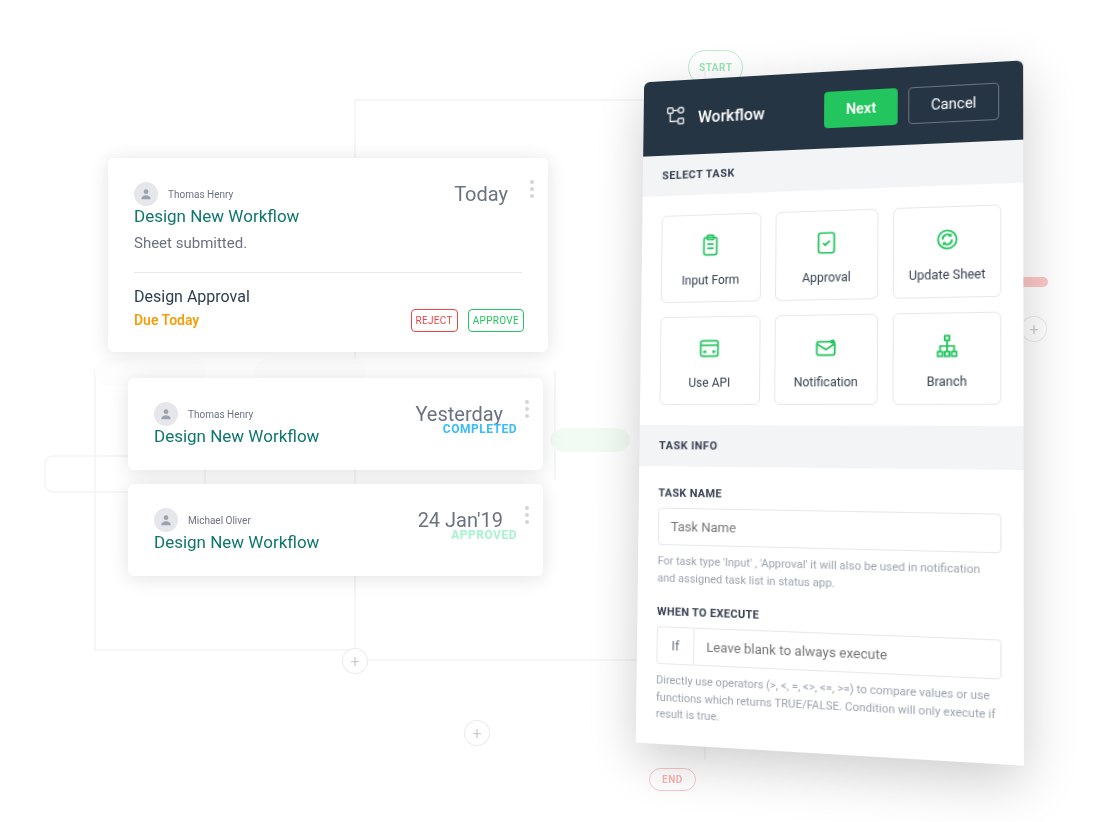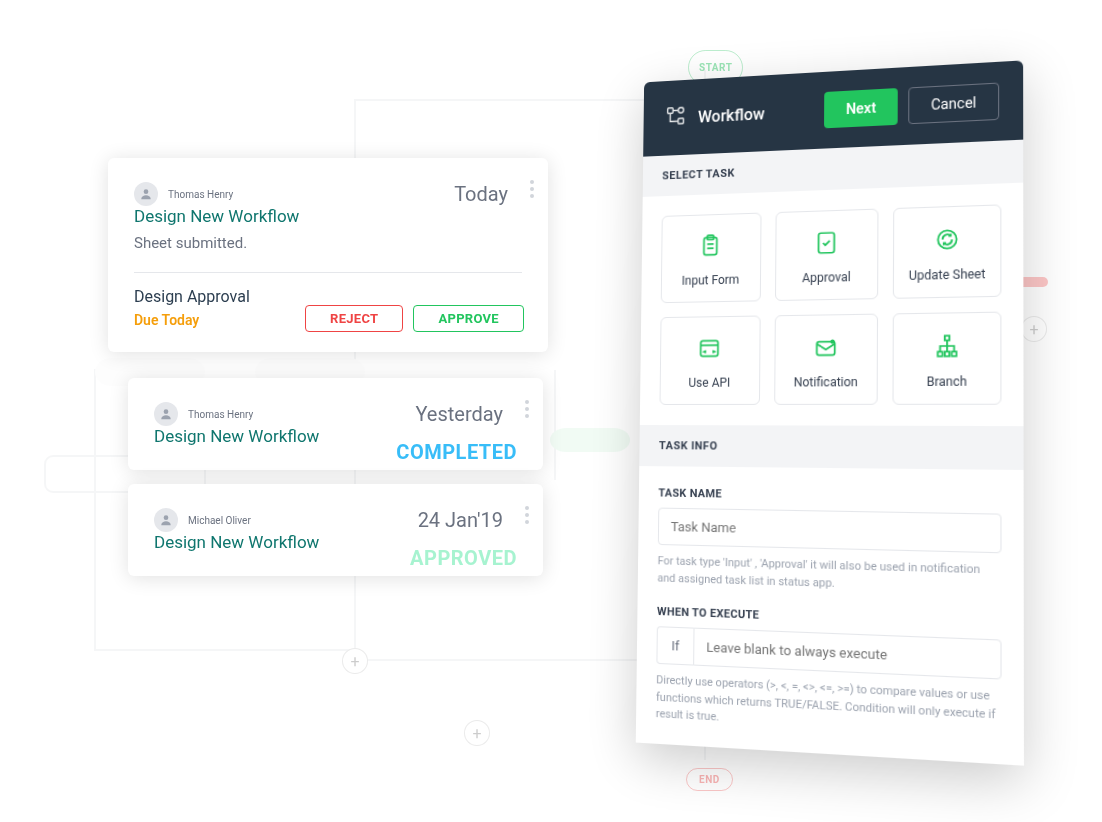--- a/index.html
+++ b/index.html
@@ -19,24 +19,24 @@
 .name{color:#6b7280;font-size:10px}
 .date{margin-left:auto;color:#6b7280;font-size:20px;margin-right:14px}
 .more{position:absolute;right:14px;top:22px;display:flex;flex-direction:column;gap:3px;cursor:pointer}
 .more span{width:4px;height:4px;border-radius:50%;background:#d1d5db}
 .title{color:#0f766e;font-weight:400;font-size:17px;}
 .sub{color:#6b7280;font-size:15px;margin-top:8px}
 .hr{border:none;border-top:1px solid #e5e7eb;margin:20px 0 14px}
 .sect{color:#2c3e50;font-weight:400;font-size:16px}
 .due{color:#f59e0b;font-size:14px;font-weight:600;margin-top:6px}
 .actions{position:absolute;right:24px;bottom:20px;display:flex;gap:10px}
-.btn{background:#fff;border:1.5px solid;border-radius:4px;padding:5px 24px;font-size:13px;font-weight:700;cursor:pointer;letter-spacing:0.3px}
+.btn{background:#fff;border:1.5px solid;border-radius:4px;padding:5px 4px;font-size:10px;font-weight:400;cursor:pointer;letter-spacing:0.3px}
 .btn.reject{color:#ef4444;border-color:#ef4444}
 .btn.approve{color:#22c55e;border-color:#22c55e}
-.status{position:absolute;right:26px;bottom:6px;font-weight:700;font-size:20px;letter-spacing:0.5px}
+.status{position:absolute;right:26px;bottom:34px;font-weight:700;font-size:12px;letter-spacing:0.5px}
 .status.completed{color:#38bdf8}
 .status.approved{color:#a7f3d0}
 .viewd{color:#22c55e;font-weight:700;font-size:13px;margin-top:14px;letter-spacing:0.5px;cursor:pointer}
 
 
 .panel{position:absolute;left:640px;top:78px;width:370px;background:#fff;border-radius:6px;box-shadow:0 15px 50px rgba(0,0,0,0.2);transform:perspective(1400px) rotateY(-14deg) rotateX(3deg);transform-origin:left center}
 .phead{background:#263544;border-radius:6px 6px 0 0;padding:20px 22px;display:flex;align-items:center;gap:12px}
 .phead .wicon{color:#fff;opacity:0.9}
 .phead .wtitle{color:#fff;font-size:16px;font-weight:500}
 .phead .pbtns{margin-left:auto;display:flex;gap:10px}
@@ -51,21 +51,21 @@
 .tile .tl{font-size:12px;color:#374151}
 .tlabel{font-size:11px;font-weight:700;letter-spacing:0.3px;color:#374151;margin-bottom:8px}
 .input{width:100%;border:1px solid #e5e7eb;border-radius:4px;padding:10px 12px;font-size:13px;color:#6b7280;background:#fff}
 .helper{font-size:11px;color:#9ca3af;margin-top:8px;line-height:1.5}
 .mt{margin-top:18px}
 .ifrow{display:flex;gap:0}
 .ifbox{border:1px solid #e5e7eb;border-right:none;border-radius:4px 0 0 4px;padding:10px 14px;font-size:13px;color:#6b7280;background:#fff}
 .ifrow .input{border-radius:0 4px 4px 0;flex:1}
 
 .start-badge{position:absolute;left:688px;top:50px;border:1.5px solid rgba(34,197,94,0.3);color:rgba(34,197,94,0.45);font-size:10px;font-weight:700;padding:11px 10px;border-radius:20px;letter-spacing:0.5px}
-.end-badge{position:absolute;left:686px;top:768px;border:1.5px solid rgba(239,68,68,0.3);color:rgba(239,68,68,0.4);font-size:10px;font-weight:700;padding:5px 12px;border-radius:20px;letter-spacing:0.5px}
+.end-badge{position:absolute;left:649px;top:768px;border:1.5px solid rgba(239,68,68,0.3);color:rgba(239,68,68,0.4);font-size:10px;font-weight:700;padding:5px 12px;border-radius:20px;letter-spacing:0.5px}
 .pill{position:absolute;border-radius:10px}
 .pill.red{left:1016px;top:277px;width:32px;height:10px;background:rgba(248,113,113,0.4)}
 .plus-circ{position:absolute;width:26px;height:26px;border-radius:50%;border:1.5px solid rgba(0,0,0,0.08);background:#fff;display:flex;align-items:center;justify-content:center;color:rgba(0,0,0,0.2);font-size:16px}
 </style>
 </head>
 <body>
 
 <div class="bg">
 <svg viewBox="0 0 1102 822">
       <g stroke="#6b7280" stroke-width="2" fill="none">

